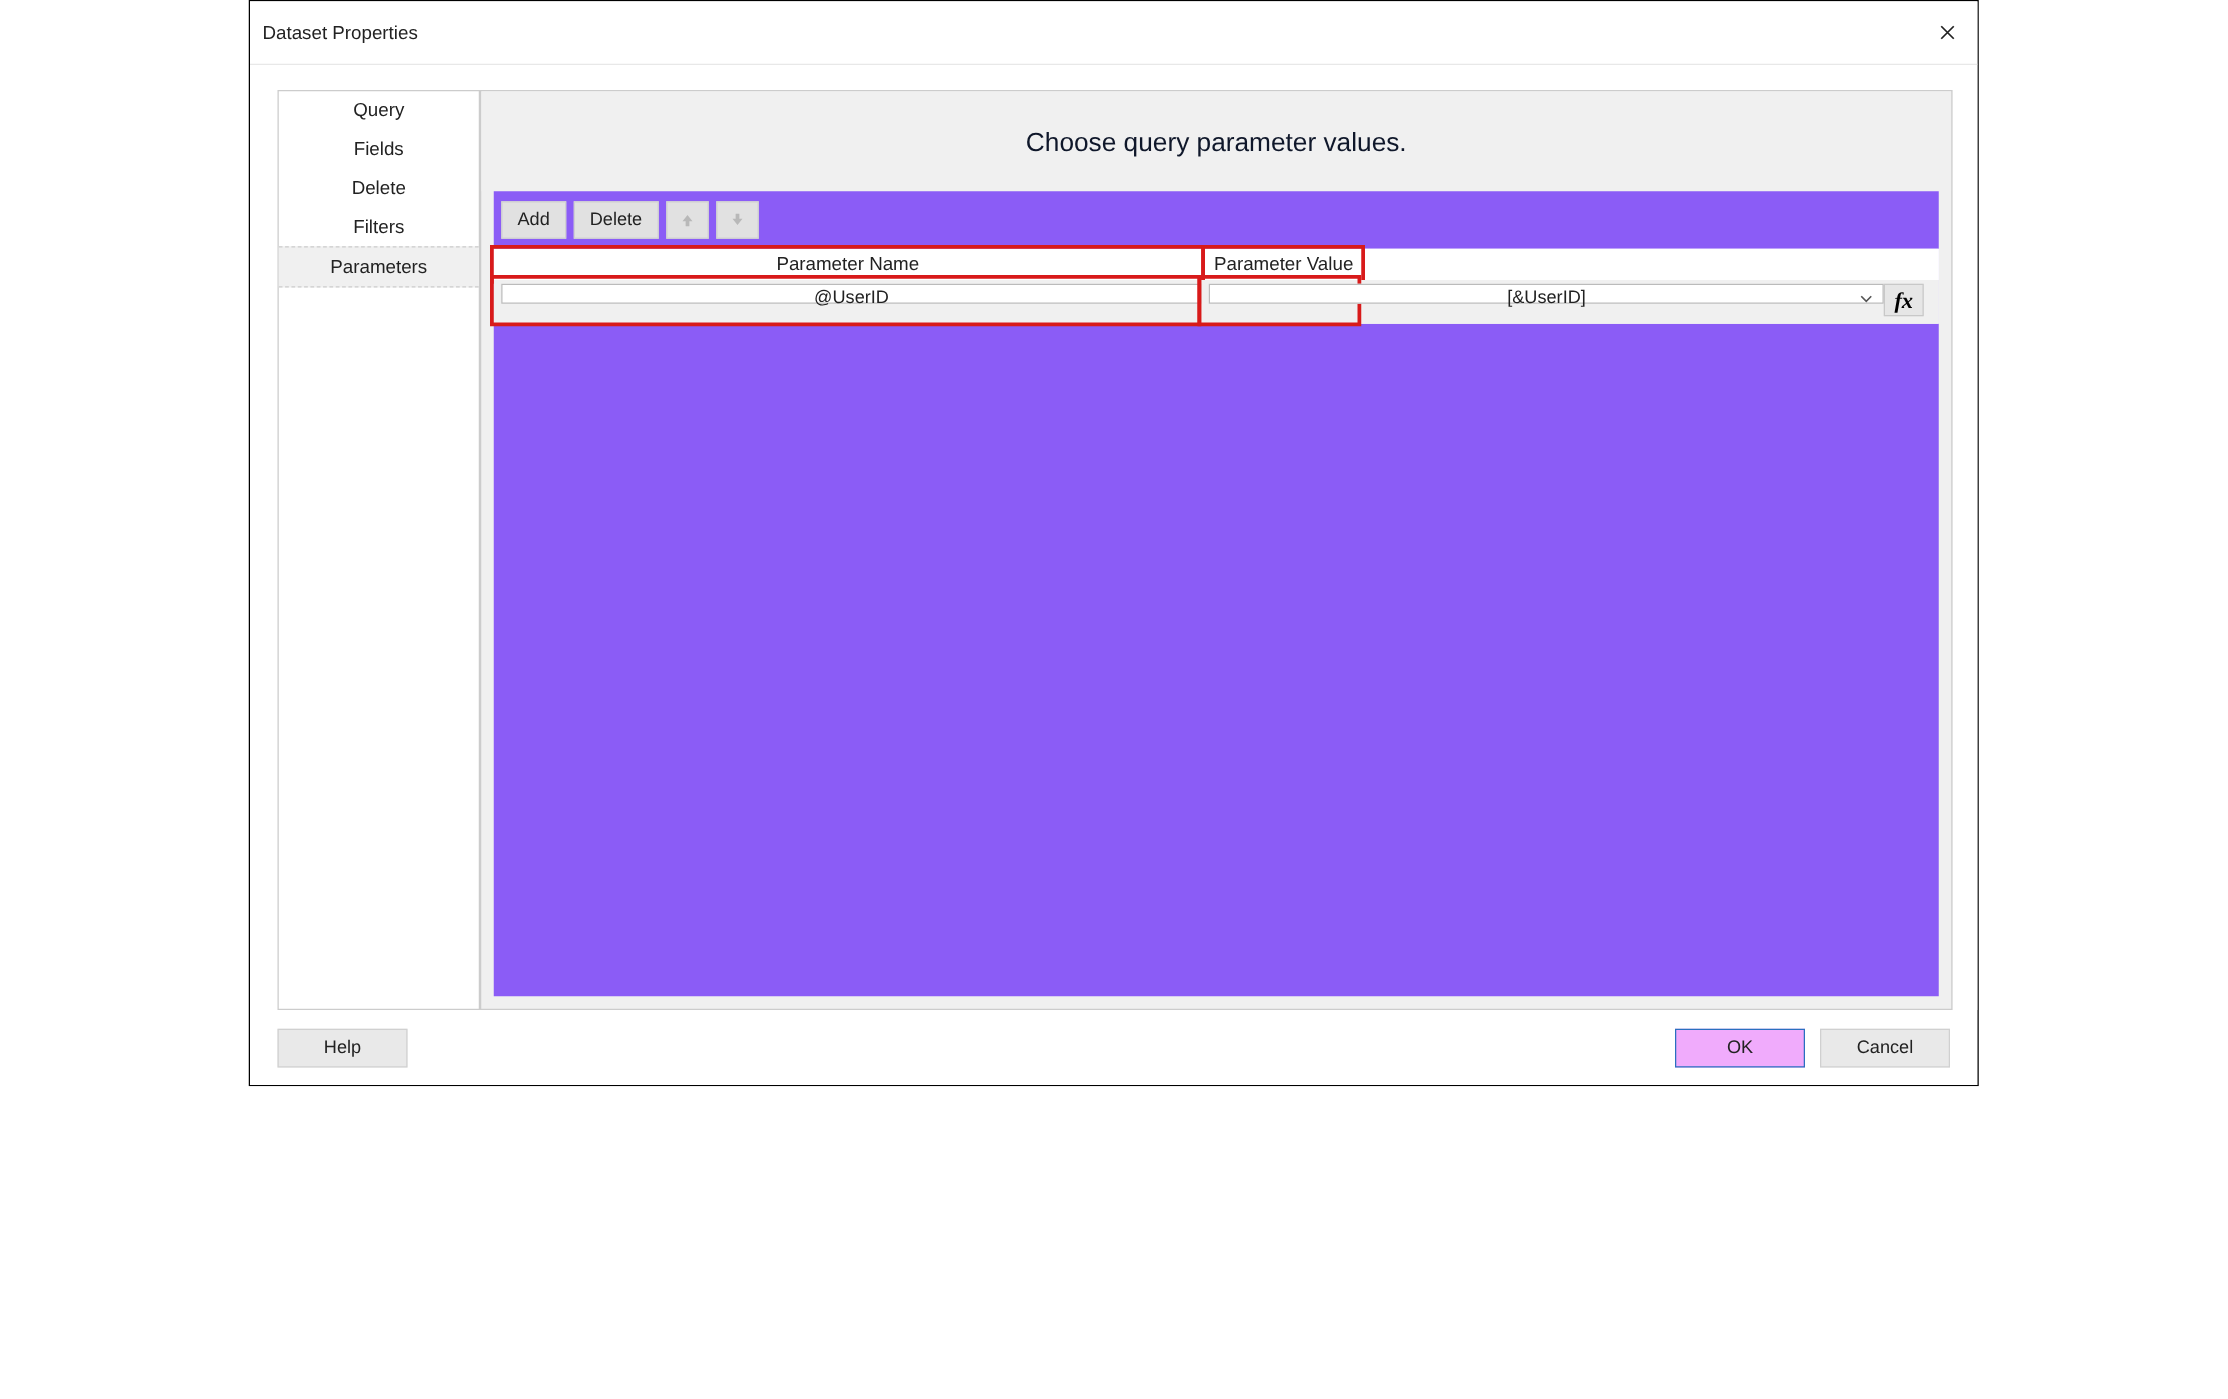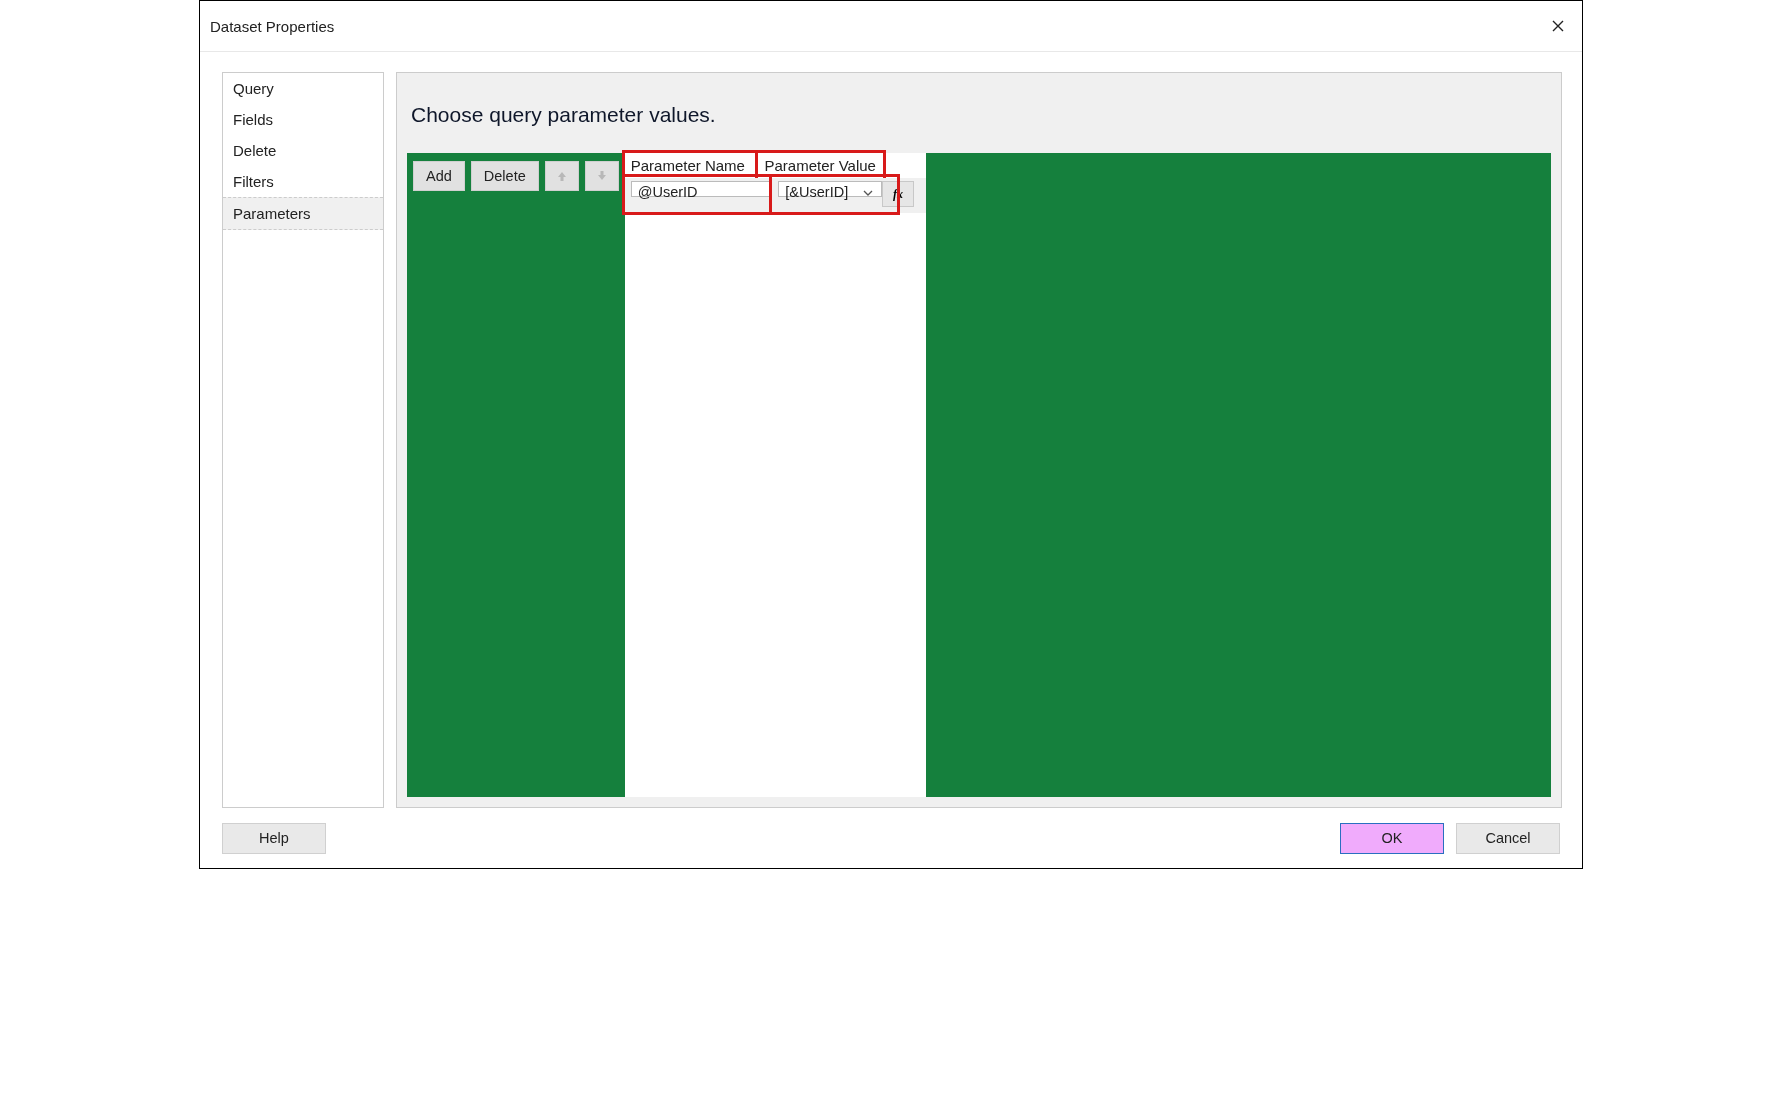--- a/index.html
+++ b/index.html
@@ -10,36 +10,36 @@
       display: flex; flex-direction: column; overflow: hidden; margin: 0 auto;
     }
     .titlebar {
       height: 51px; display: flex; align-items: center;
       padding: 0 10px; border-bottom: 1px solid #e8e8e8; background: #fff;
       justify-content: space-between;
     }
     .titlebar .title { font-size: 15px; color: #222; }
     .close-btn { width: 28px; height: 28px; display: flex; align-items: center; justify-content: center; }
     .body {
-      flex: 1; display: flex; padding: 20px 20px 0 22px; gap: 12px; background: #fff; overflow: hidden;
+      flex: 1; display: flex; padding: 20px 20px 0 22px; gap: 0; background: #fff; overflow: hidden; text-align: center;
     }
     .sidebar {
       width: 162px; border: 1px solid #ccc; background: #fff;
       display: flex; flex-direction: column;
     }
     .sidebar-item {
       padding: 7px 10px; font-size: 15px; color: #222; cursor: pointer;
     }
     .sidebar-item.selected { background: #f0f0f0; border-top: 1px dashed #ccc; border-bottom: 1px dashed #ccc;}
     .content {
       flex: 1; border: 1px solid #ccc; background: #f0f0f0;
       display: flex; flex-direction: column; overflow: hidden;
     }
     .content-header { padding: 30px 14px 26px 14px; font-size: 21px; color: #0f172a; background: #f0f0f0; }
-    .panel { flex: 1; margin: 0 10px 10px 10px; background: #15803d; border: none; display: flex; flex-direction: row; }
+    .panel { flex: 1; margin: 0 10px 10px 10px; background: #8b5cf6; border: none; display: flex; flex-direction: column; }
     .toolbar { display: flex; gap: 6px; padding: 8px 6px 8px 6px; }
     .btn {
       height: 30px; padding: 0 12px; background: #e1e1e1; border: 1px solid #d0d0d0;
       font-size: 14.5px; color: #222; display: flex; align-items: center; justify-content: center; cursor: pointer;
     }
     .btn.icon-only { width: 34px; padding: 0; }
     .btn.icon-only svg { opacity: 0.45; }
     .grid { background: #fff; border: none; }
     .grid-head { display: flex; background: #fff; }
     .grid-row { display: flex; background: #f0f0f0; padding: 3px 0 6px 0;}
@@ -49,21 +49,21 @@
     .grid-head .cell { font-size: 15px; color: #222; padding: 4px 6px 4px 0; }
     .grid-row .input-cell {
       height: 16px; background: #fff; border: 1px solid #bbb; padding: 2px 6px; font-size: 14.5px; color: #222;
     }
     .grid-row .combo { position: relative; }
     .combo .chevron { position: absolute; right: 8px; top: 6px; }
     .fx-btn {
       width: 32px; height: 26px; background: #e6e6e6; border: 1px solid #c8c8c8;
       display: flex; align-items: center; justify-content: center;
     }
-    .fx-btn span { font-style: italic; font-family: "Times New Roman", serif; font-weight: bold; font-size: 12px; }
+    .fx-btn span { font-style: italic; font-family: "Times New Roman", serif; font-weight: bold; font-size: 18px; }
     .footer {
       height: 60px; display: flex; align-items: center; justify-content: space-between; padding: 0 22px 0 22px;
     }
     .footer .left, .footer .right { display: flex; gap: 12px; }
     .footer .btn { width: 104px; height: 31px; justify-content: center; background: #e9e9e9;}
     .footer .btn.primary { background: #f0abfc; border: 1px solid #2a6fc0; }
     .redbox {
       outline: 3px solid #d81a1a;
     }
   </style>

